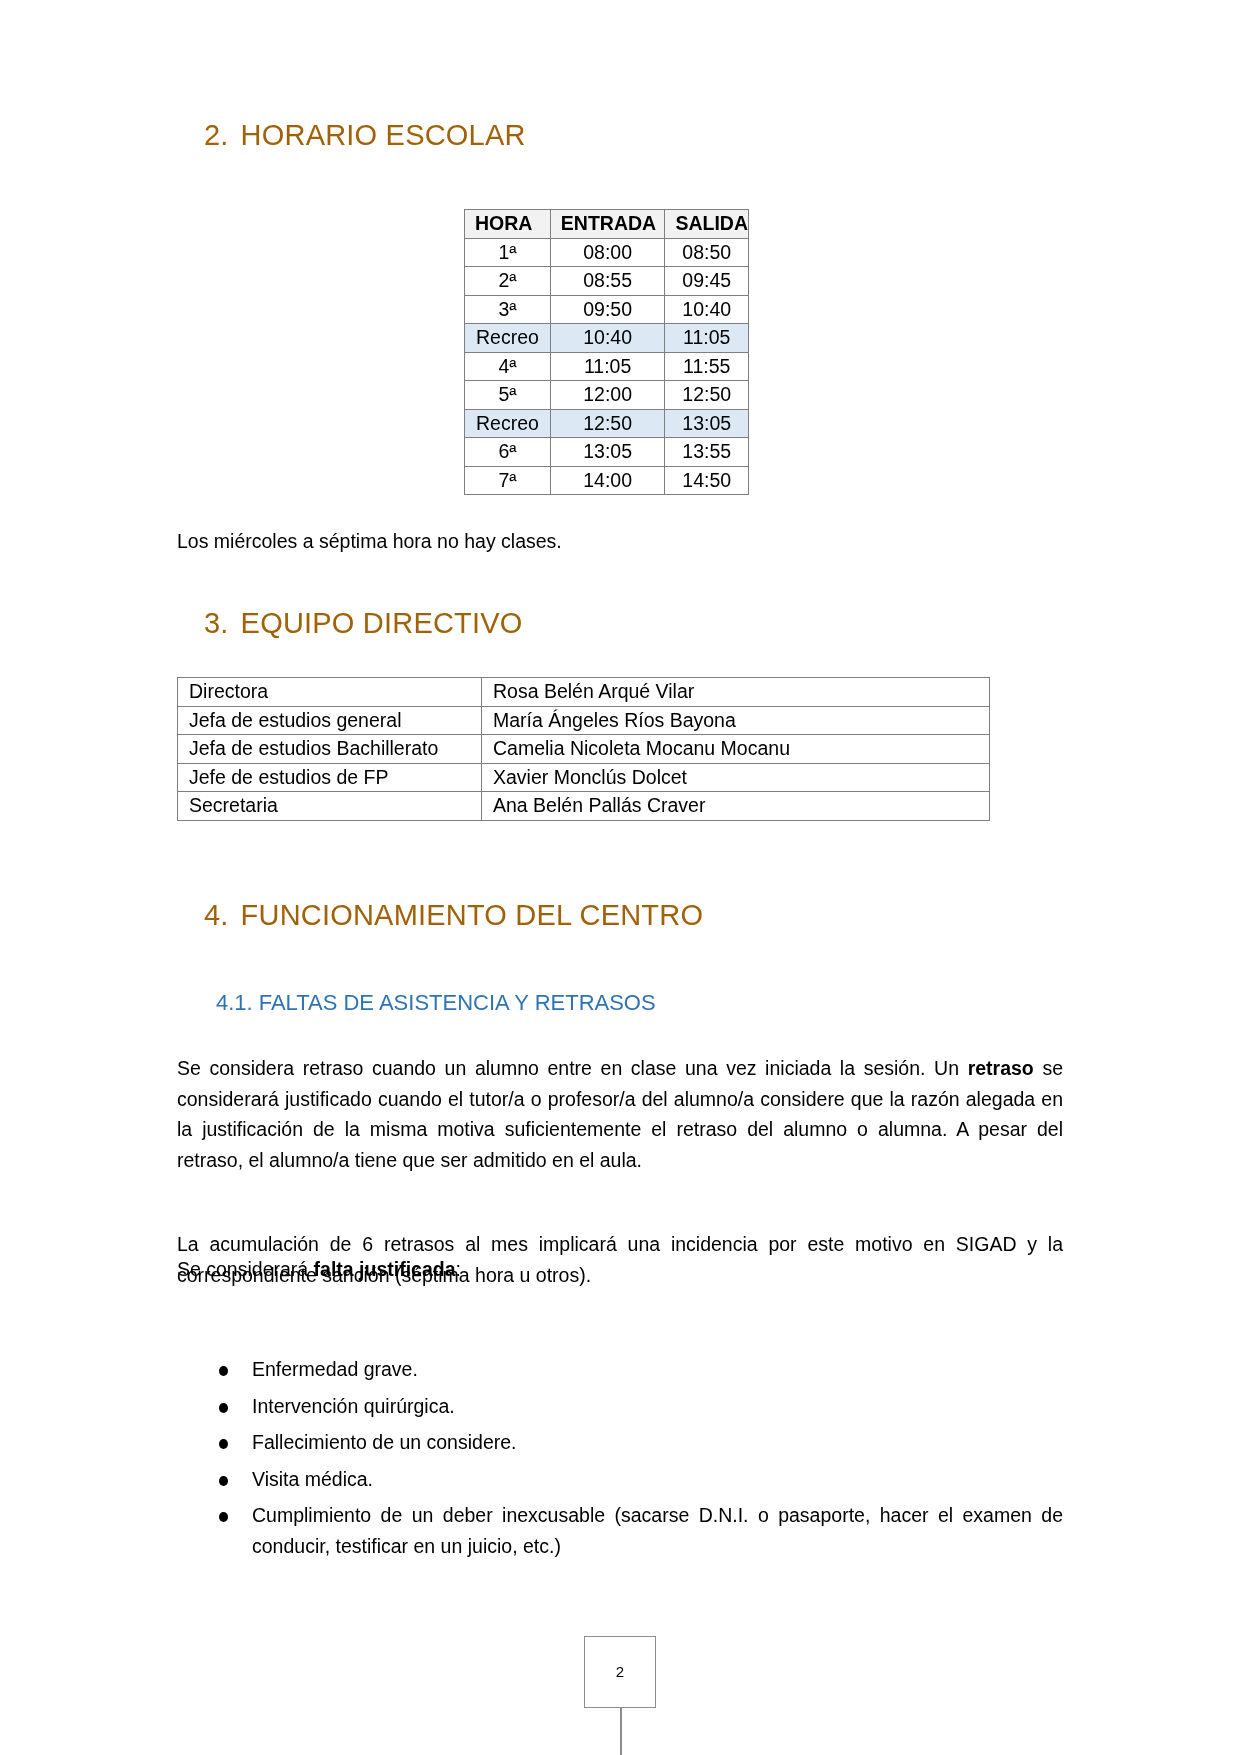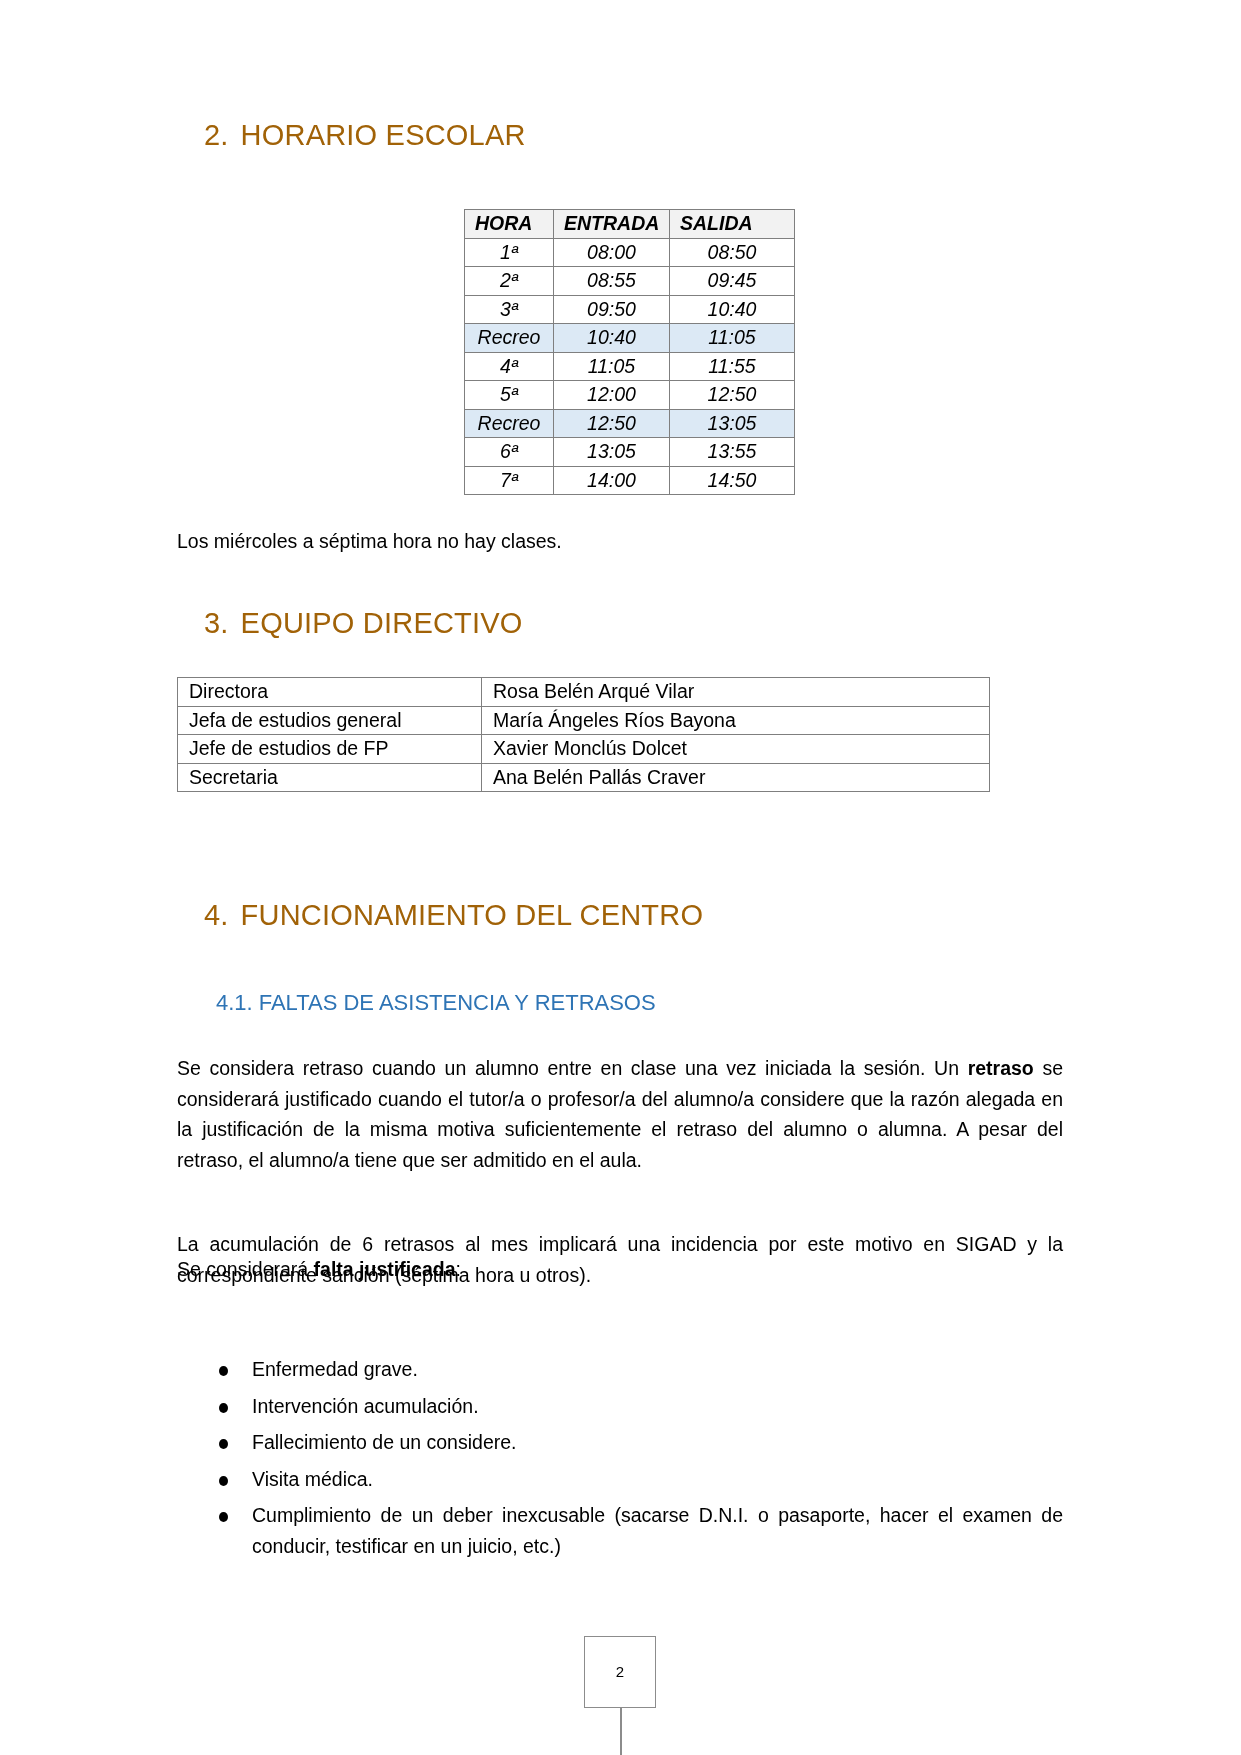--- a/index.html
+++ b/index.html
@@ -9,21 +9,21 @@
 
   .h1 { position: absolute; left: 204px; font-size: 29px; color: #a16207;
         font-family: "Liberation Sans", sans-serif; letter-spacing: 0.2px; white-space: nowrap; }
   .h1 .num { margin-right: 12px; }
   .h2 { position: absolute; left: 216px; font-size: 22px; color: #2e74b5;
         font-family: "Liberation Sans", sans-serif; white-space: nowrap; }
 
   table { border-collapse: collapse; position: absolute; font-size: 19.5px; }
   table td, table th { border: 1.5px solid #7f7f7f; padding: 0; height: 27.5px; line-height: 27.5px; }
 
-  #horario { left: 464px; top: 209px; width: 331px; font-style: italic; }
+  #horario { left: 464px; top: 209px; width: 285px; }
   #horario th { background: #f2f2f2; font-weight: bold; text-align: left; padding-left: 10px; }
   #horario th.c0 { width: 78px; }
   #horario th.c1 { width: 105px; }
   #horario td { text-align: center; }
   #horario tr.recreo td { background: #dce9f5; }
 
   #equipo { left: 177px; top: 677px; width: 813px; }
   #equipo td { text-align: left; padding-left: 11px; height: 27.5px; }
   #equipo td.role { width: 292px; }
 
@@ -118,20 +118,24 @@
     <tbody>
       <tr>
         <td class="role">Directora</td>
         <td>Rosa Belén Arqué Vilar</td>
       </tr>
       <tr>
         <td class="role">Jefa de estudios general</td>
         <td>María Ángeles Ríos Bayona</td>
       </tr>
       <tr>
+        <td class="role">Jefa de estudios Bachillerato</td>
+        <td>Camelia Nicoleta Mocanu Mocanu</td>
+      </tr>
+      <tr>
         <td class="role">Jefe de estudios de FP</td>
         <td>Xavier Monclús Dolcet</td>
       </tr>
       <tr>
         <td class="role">Secretaria</td>
         <td>Ana Belén Pallás Craver</td>
       </tr>
     </tbody>
   </table>
 
@@ -148,21 +152,21 @@
   </div>
 
   <div class="p" style="top:1184px;margin-top:45px;">La acumulación de 6 retrasos al mes implicará una incidencia por este motivo en SIGAD y la correspondiente sanción (séptima hora u otros).</div>
 
   <div class="p" style="top:1254px;">
     <span>Se considerará </span><b>falta justificada</b><span>:</span>
   </div>
 
   <ul class="bullets">
     <li><span class="dot"></span><span>Enfermedad grave.</span></li>
-    <li><span class="dot"></span><span>Intervención acumulación.</span></li>
+    <li><span class="dot"></span><span>Intervención quirúrgica.</span></li>
     <li><span class="dot"></span><span>Fallecimiento de un considere.</span></li>
     <li><span class="dot"></span><span>Visita médica.</span></li>
     <li style="text-align:justify;"><span class="dot"></span><span>Cumplimiento de un deber inexcusable (sacarse D.N.I. o pasaporte, hacer el examen de conducir, testificar en un juicio, etc.)</span></li>
   </ul>
 
   <div class="page-box">
     <span>2</span>
   </div>
   <div class="page-line"></div>
 

